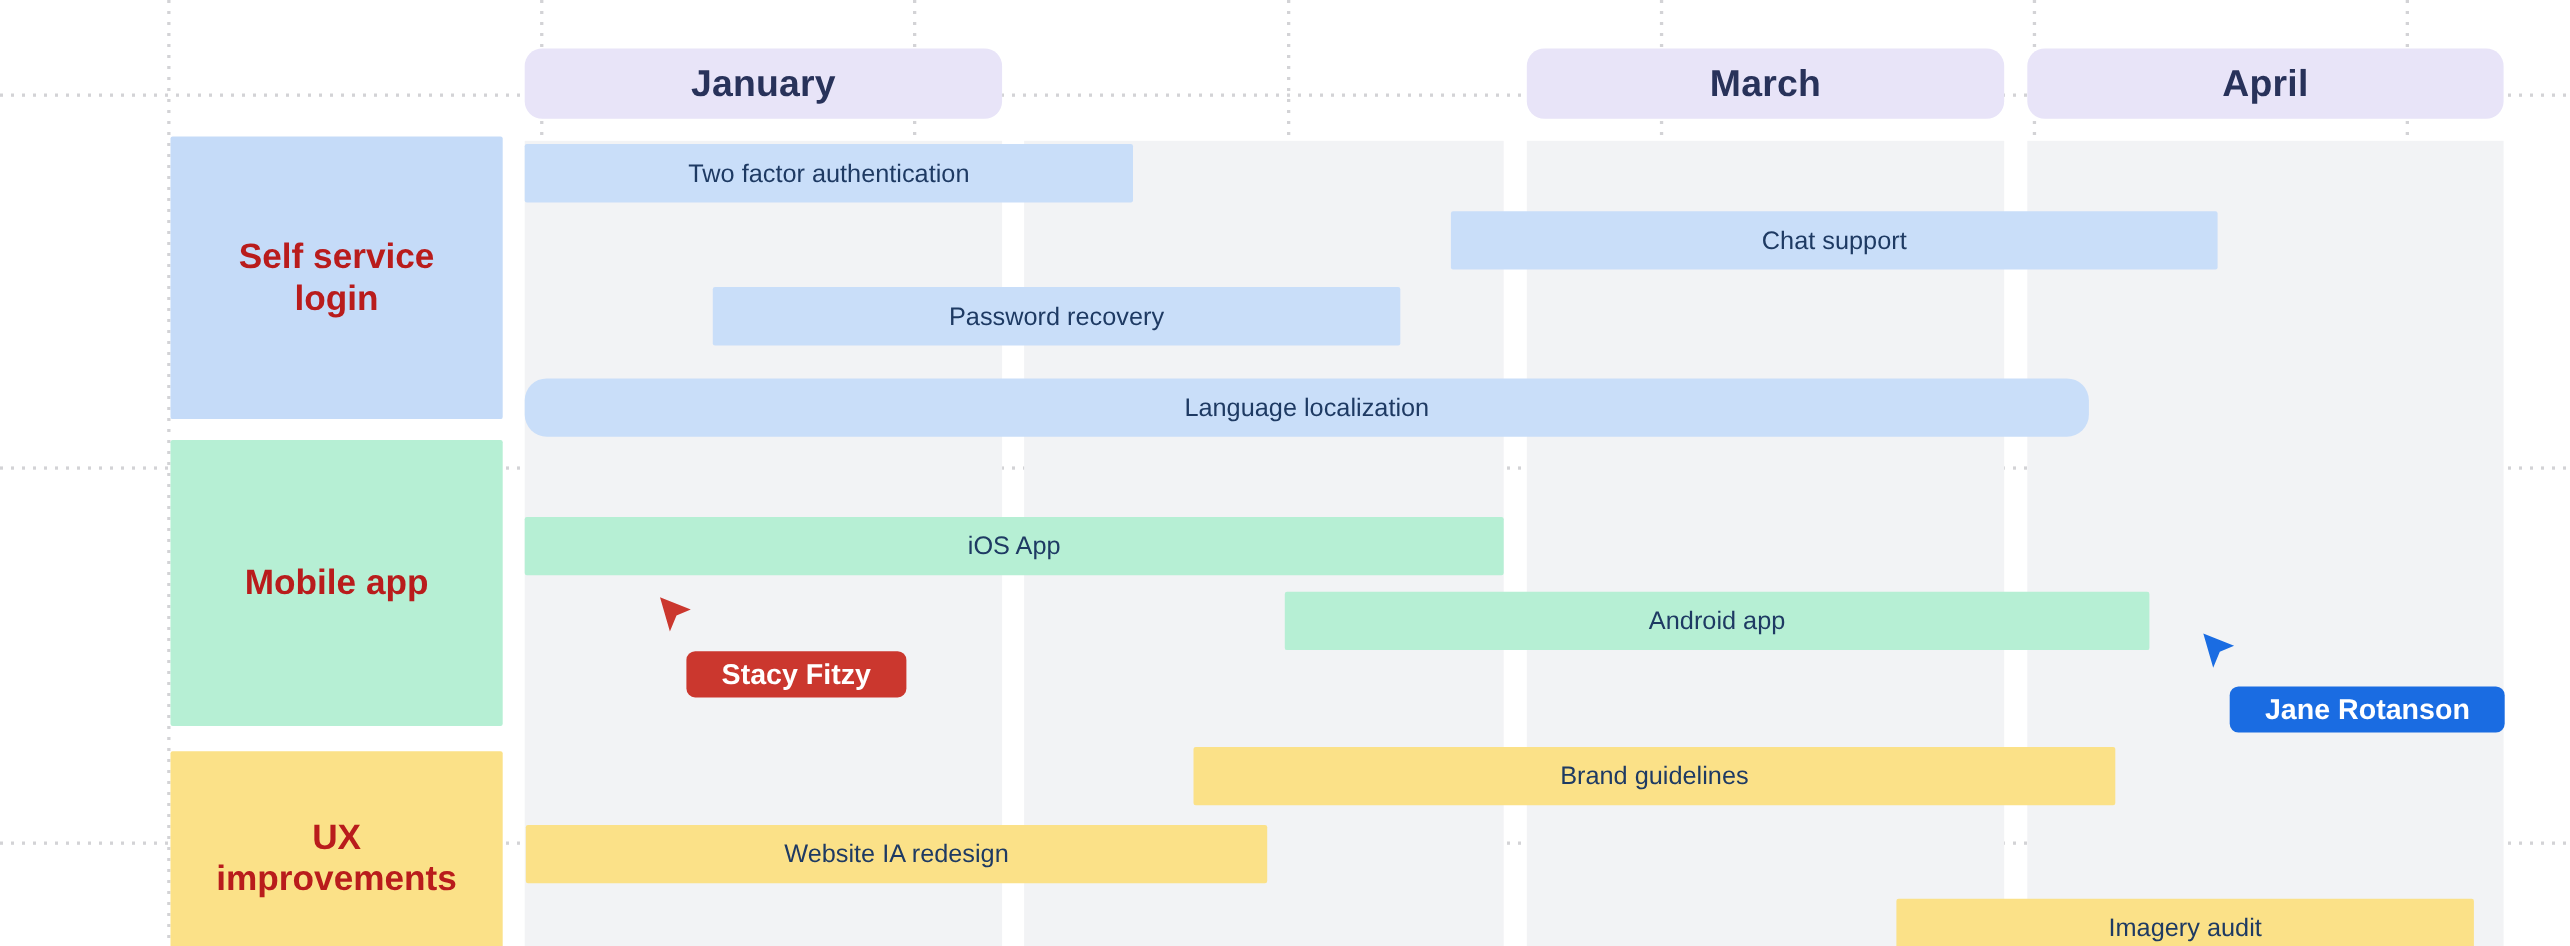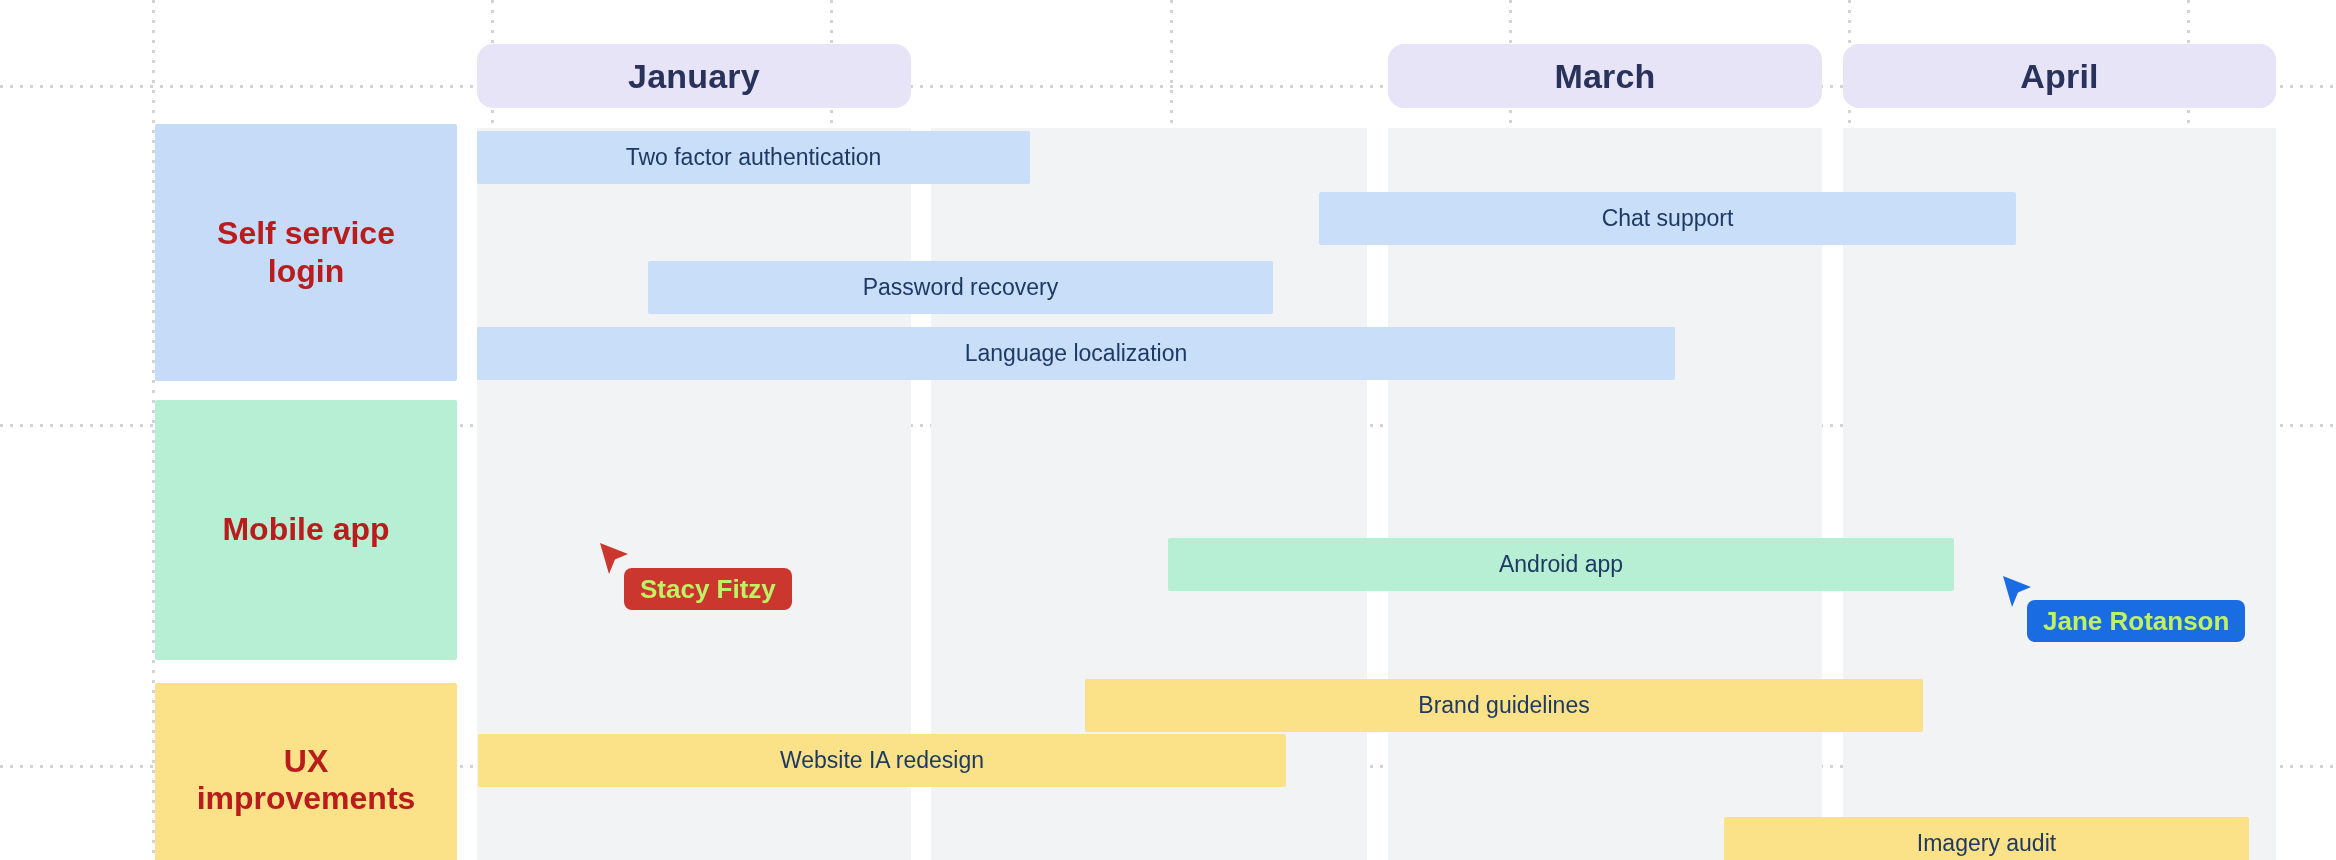--- a/index.html
+++ b/index.html
@@ -27,23 +27,23 @@
        display:flex;align-items:center;justify-content:center;
        font-size:23px;font-weight:500;color:#1e3a63;white-space:nowrap;}
   .c-blue{background:#c9def9;}
   .c-green{background:#b6efd4;}
   .c-yellow{background:#fbe188;}
   .lane-blue{background:#c5dbf8;}
   .lane-green{background:#b6efd4;}
   .lane-yellow{background:#fbe188;}
   
   .cursor{position:absolute;}
-  .cursor-label{position:absolute;height:42px;border-radius:8px;color:#bef264;
+  .cursor-label{position:absolute;height:42px;border-radius:8px;color:#ffffff;
         font-size:26px;font-weight:700;display:flex;align-items:center;
-        padding:0 16px;white-space:nowrap;}
+        padding:0 32px;white-space:nowrap;margin-top:24px;}
   .cl-red{background:#cb372e;}
   .cl-blue{background:#1a6ce2;}
 </style>
 </head>
 <body>
 
 <div id="canvas">
 
   <div class="gl-v" style="left:152px;"></div>
   <div class="gl-v" style="left:491px;"></div>
@@ -65,26 +65,27 @@
   <div class="mh" style="left:1388px;width:434px;">March</div>
   <div class="mh" style="left:1843px;width:433px;">April</div>
 
   <div class="lane lane-blue" style="top:124px;height:257px;">Self service login</div>
   <div class="lane lane-green" style="top:400px;height:260px;">Mobile app</div>
   <div class="lane lane-yellow" style="top:683px;height:194px;">UX improvements</div>
 
   <div class="bar c-blue" style="left:477px;top:131px;width:553px;">Two factor authentication</div>
   <div class="bar c-blue" style="left:1319px;top:192px;width:697px;">Chat support</div>
   <div class="bar c-blue" style="left:648px;top:261px;width:625px;">Password recovery</div>
-  <div class="bar c-blue" style="left:477px;top:327px;width:1198px;">Language localization</div>
+  <div class="bar c-blue" style="left:477px;top:344px;width:1422px;border-radius:20px;">Language localization</div>
 
+  <div class="bar c-green" style="left:477px;top:470px;width:890px;">iOS App</div>
   <div class="bar c-green" style="left:1168px;top:538px;width:786px;">Android app</div>
 
   <div class="bar c-yellow" style="left:1085px;top:679px;width:838px;">Brand guidelines</div>
-  <div class="bar c-yellow" style="left:478px;top:734px;width:808px;">Website IA redesign</div>
+  <div class="bar c-yellow" style="left:478px;top:750px;width:674px;">Website IA redesign</div>
   <div class="bar c-yellow" style="left:1724px;top:817px;width:525px;">Imagery audit</div>
 
   <div class="cursor" style="left:598px;top:542px;">
     <svg width="32" height="34" viewBox="0 0 32 34">
       <path d="M2 1 L30 12 L17 17.5 L11 32 Z" fill="#cb372e"></path>
     </svg>
   </div>
   <div class="cursor-label cl-red" style="left:624px;top:568px;">Stacy Fitzy</div>
 
   <div class="cursor" style="left:2001px;top:575px;">

